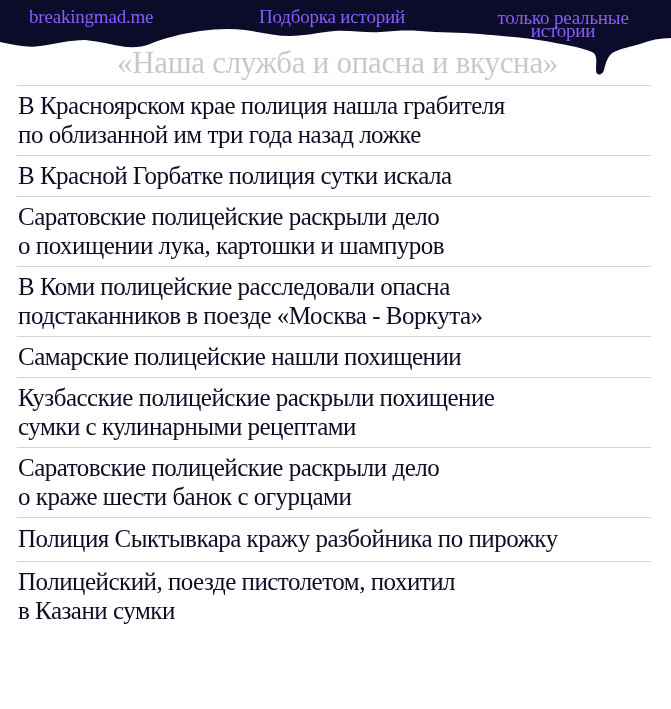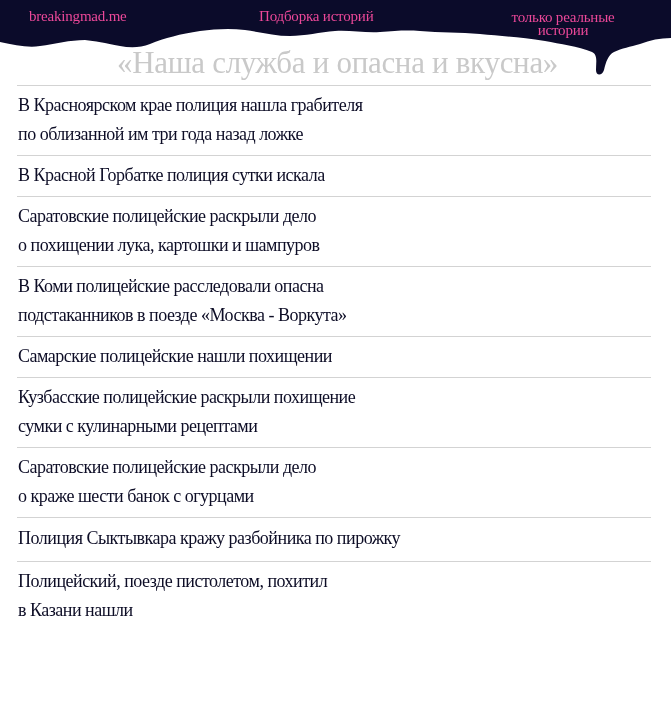--- a/index.html
+++ b/index.html
@@ -7,41 +7,41 @@
       width: 671px; height: 709px; overflow: hidden;
       background: #ffffff;
       font-family: "Liberation Serif", "DejaVu Serif", serif;
       position: relative;
     }
     .header {
       position: absolute; left: 0; top: 0; width: 671px; height: 90px;
     }
     .header svg { position: absolute; left: 0; top: 0; }
     .hdr-text {
-      position: absolute; color: #ec4899; font-size: 15px; line-height: 13px;
+      position: absolute; color: #8b5cf6; font-size: 19px; line-height: 13px;
       letter-spacing: -0.2px;
     }
     .hdr-left { left: 29px; top: 10px; }
     .hdr-center { left: 259px; top: 10px; }
     .hdr-right { right: 28px; top: 11px; text-align: center; width: 160px; }
     .title {
       position: absolute; left: 0; top: 47px; width: 671px; text-align: center;
       padding-left: 2px;
       font-size: 31px; color: #c9c9c9; line-height: 32px; letter-spacing: -0.3px;
       white-space: nowrap;
     }
     .list {
       position: absolute; left: 17px; top: 85px; width: 634px;
       margin: 0; padding: 0; list-style: none;
     }
     .item {
       border-top: 1px solid #d3d3d3;
       padding: 5px 0 6px 1px;
       color: #0d0d26;
-      font-size: 18px;
+      font-size: 25px;
       line-height: 29px;
       letter-spacing: -0.5px;
       cursor: pointer;
       white-space: nowrap;
     }
     .item .line { display: block; }
     .item.single { padding-top: 6px; padding-bottom: 8px; }
   </style>
 </head>
 <body>
@@ -94,15 +94,15 @@
   </li>
   <li class="item">
     <span class="line">Саратовские полицейские раскрыли дело</span>
     <span class="line">о краже шести банок с огурцами</span>
   </li>
   <li class="item single">
     <span class="line">Полиция Сыктывкара кражу разбойника по пирожку</span>
   </li>
   <li class="item">
     <span class="line">Полицейский, поезде пистолетом, похитил</span>
-    <span class="line">в Казани нашли</span>
+    <span class="line">в Казани сумки</span>
   </li>
 </ul>
 
 </body></html>

